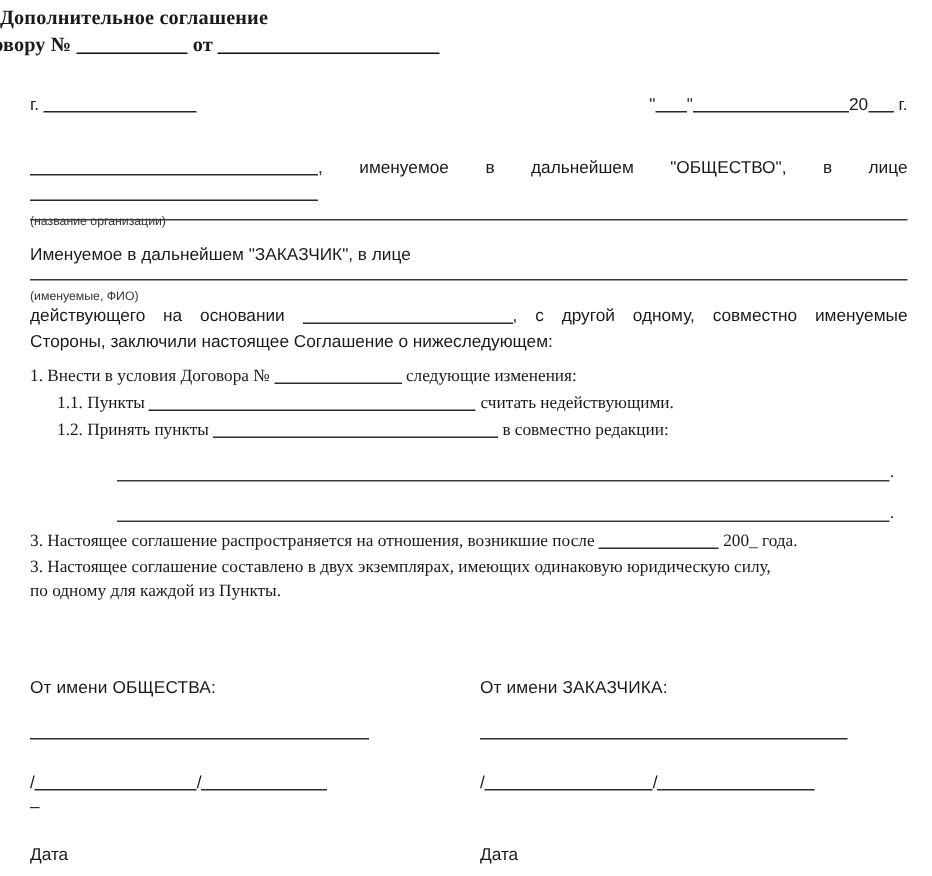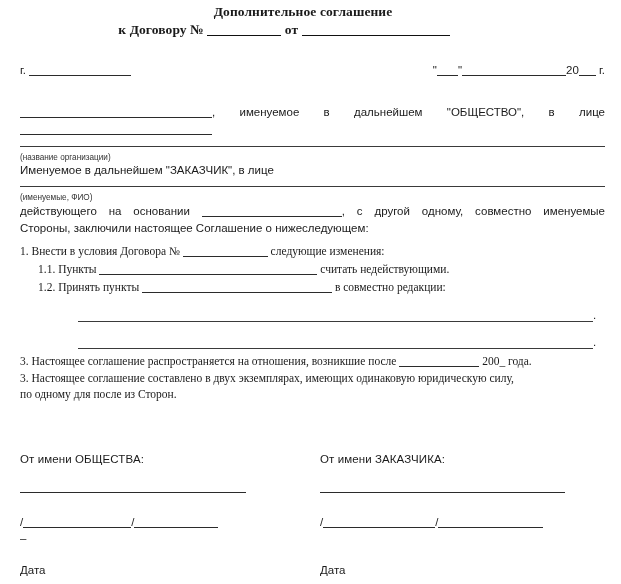--- a/index.html
+++ b/index.html
@@ -31,21 +31,21 @@
     vertical-align: -2px;
     height: 0;
   }
 
   
   .title-block {
     position: absolute;
     top: 3px;
     left: 0;
     width: 606px;
-    text-align: center;
+    text-align: left;
     font-family: "Liberation Serif", "DejaVu Serif", serif;
     font-weight: bold;
     font-size: 13.5px;
     line-height: 18px;
     letter-spacing: .1px;
   }
   .title-line2 {
     display: block;
     margin-left: -38px;
     white-space: nowrap;
@@ -214,21 +214,21 @@
       <span class="rule" style="width:192px"></span><span>, именуемое в дальнейшем "ОБЩЕСТВО", в лице</span>
     </div>
     <div class="plain-line">
       <span class="rule" style="width:192px"></span>
     </div>
   </div>
 
   <div class="fullrule-row" style="top:146px">
     <span class="bar"></span>
   </div>
-  <div class="text-row caption" style="top:150px">(название организации)</div>
+  <div class="text-row caption" style="top:140px">(название организации)</div>
 
   <div class="text-row" style="top:163px">Именуемое в дальнейшем "ЗАКАЗЧИК", в лице</div>
 
   <div class="fullrule-row" style="top:186px">
     <span class="bar"></span>
   </div>
   <div class="text-row caption" style="top:190px">(именуемые, ФИО)</div>
 
   <div class="party-block" style="top:203px">
     <div class="just-line">
@@ -264,21 +264,21 @@
   </div>
 
   <div class="clause" style="top:353px">
     <span>3. Настоящее соглашение распространяется на отношения, возникшие после</span>
     <span class="rule" style="width:80px"></span>
     <span>200_</span>
     <span>года.</span>
   </div>
 
   <div class="clause" style="top:370px">3. Настоящее соглашение составлено в двух экземплярах, имеющих одинаковую юридическую силу,</div>
-  <div class="clause" style="top:386px">по одному для после из Сторон.</div>
+  <div class="clause" style="top:386px">по одному для каждой из Пункты.</div>
 
   <div class="sig-col left">
     <div class="sig-head">От имени ОБЩЕСТВА:</div>
     <div class="sig-rule-1"></div>
     <div class="sig-rule-2">
       <span>/</span><span class="rule" style="width:108px"></span><span>/</span><span class="rule" style="width:84px"></span>
     </div>
     <div class="sig-dash">–</div>
     <div class="sig-date">Дата</div>
   </div>

